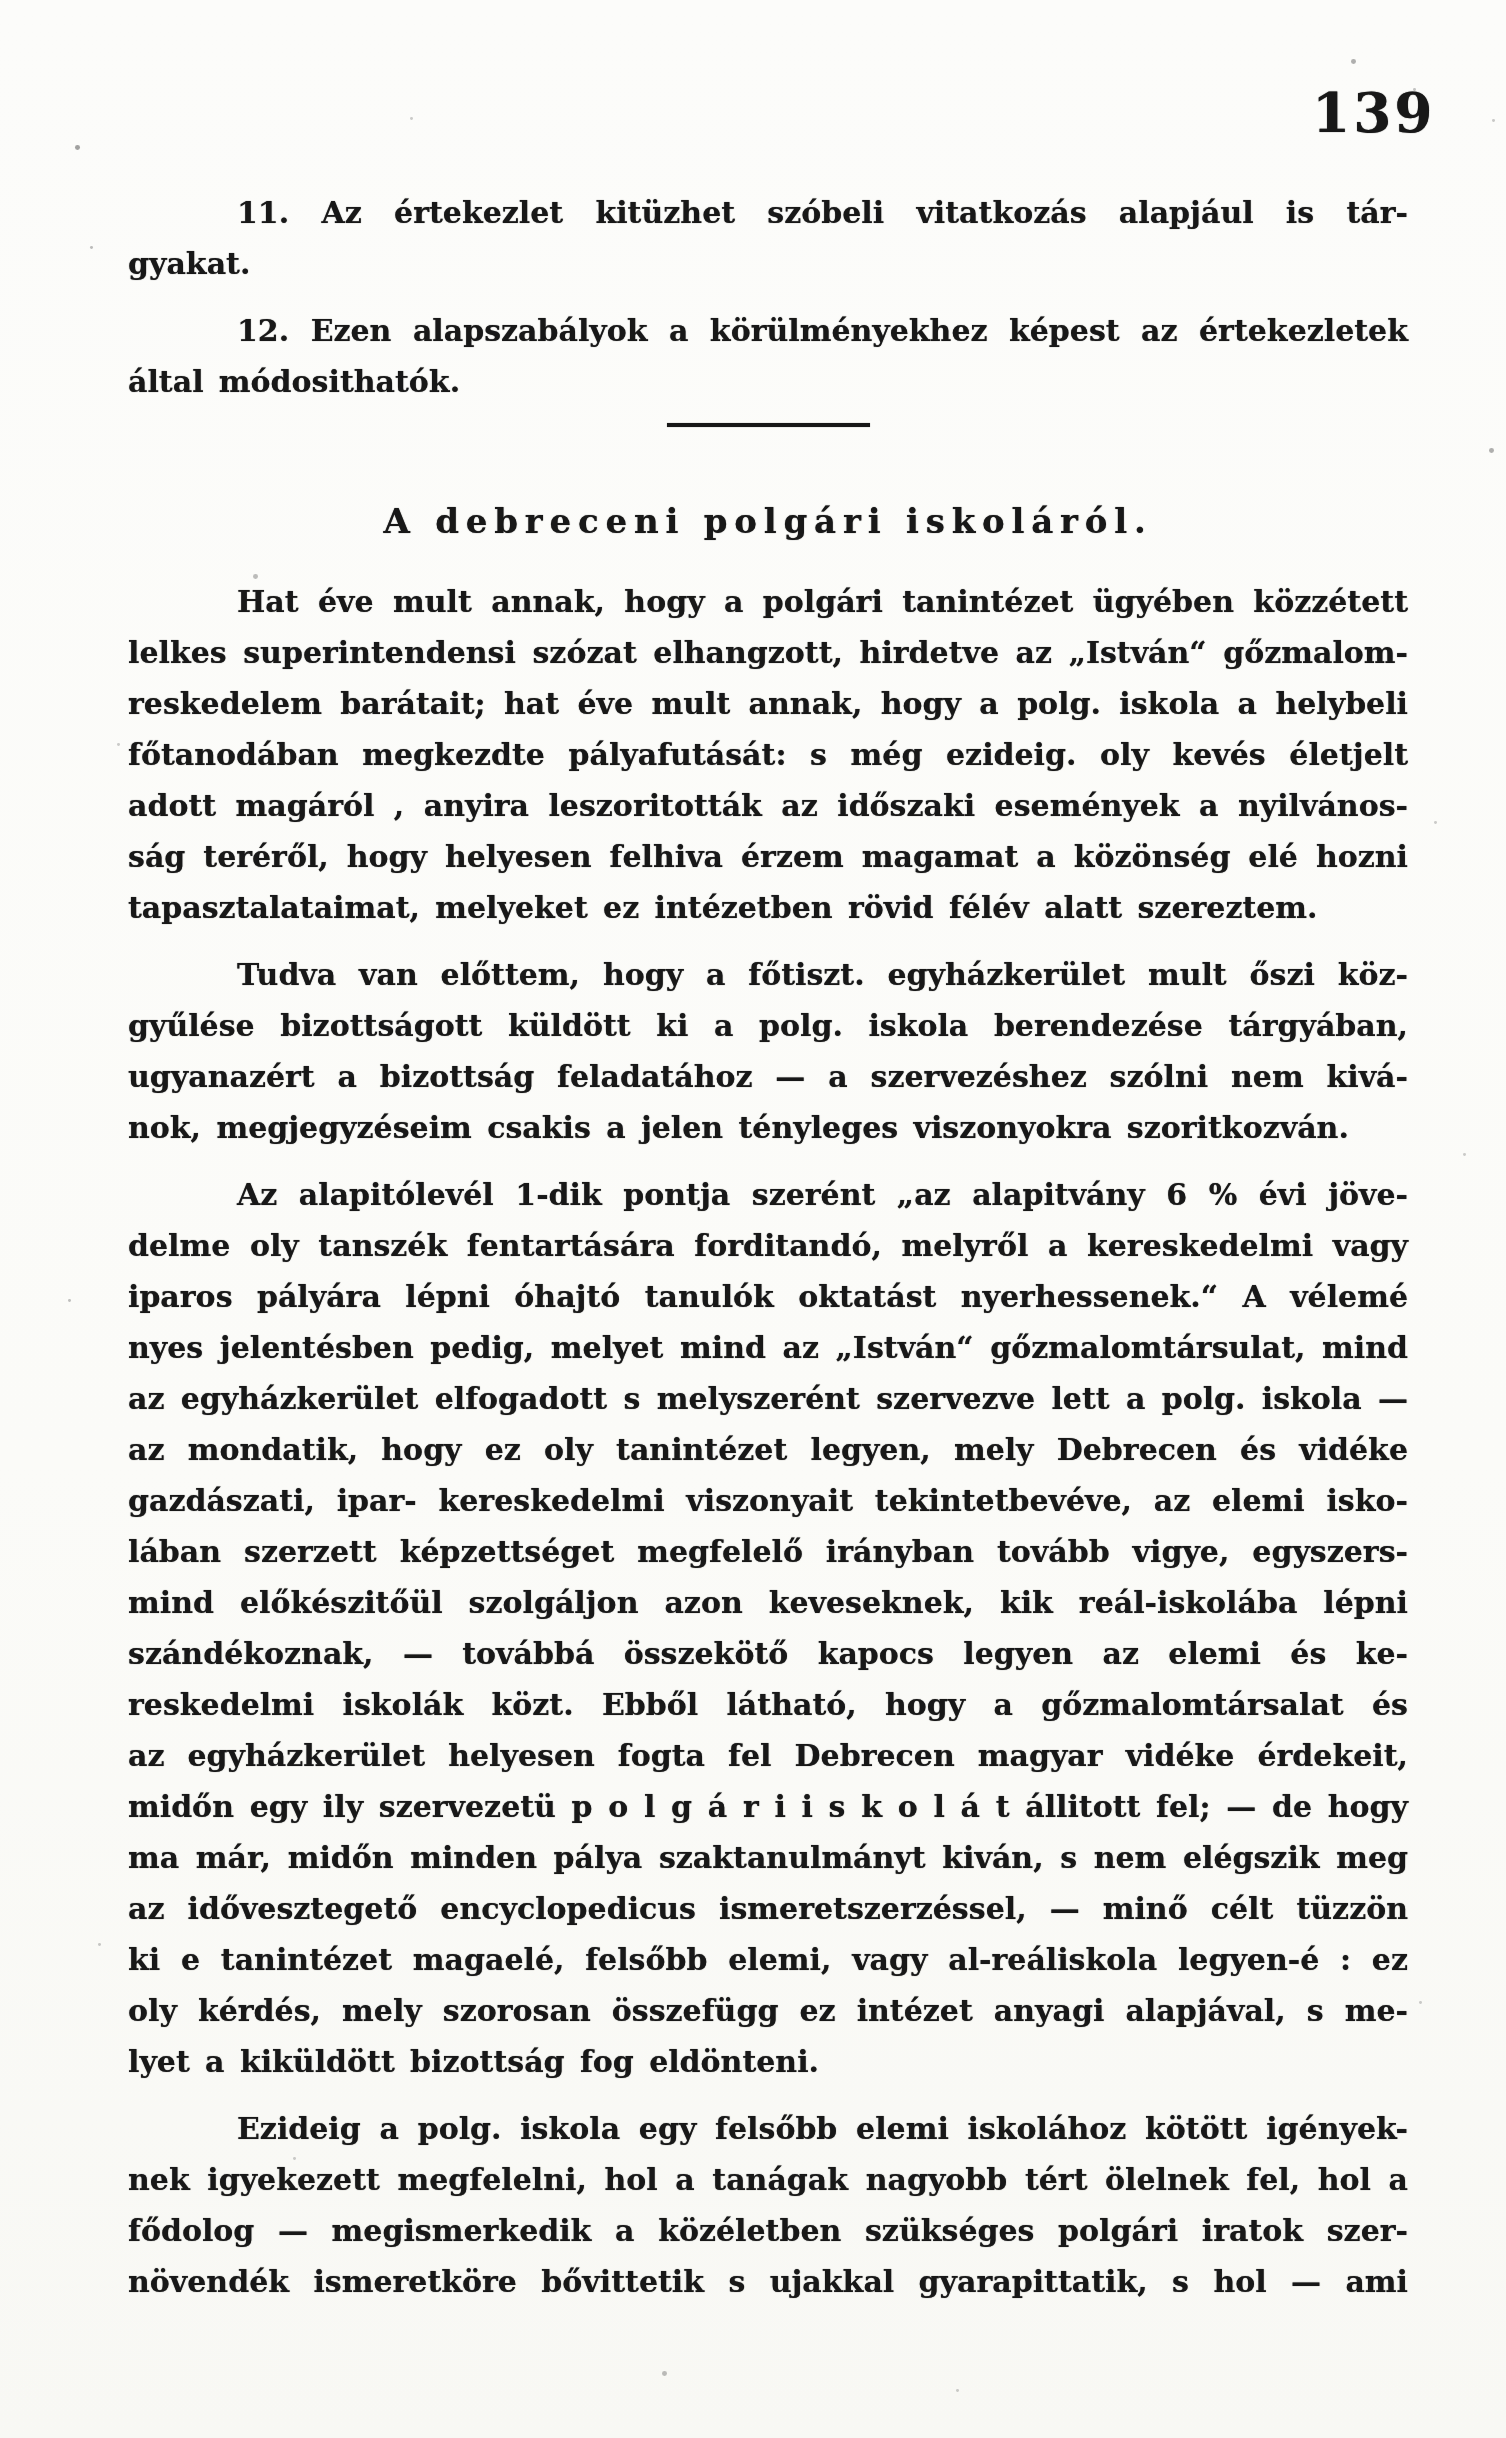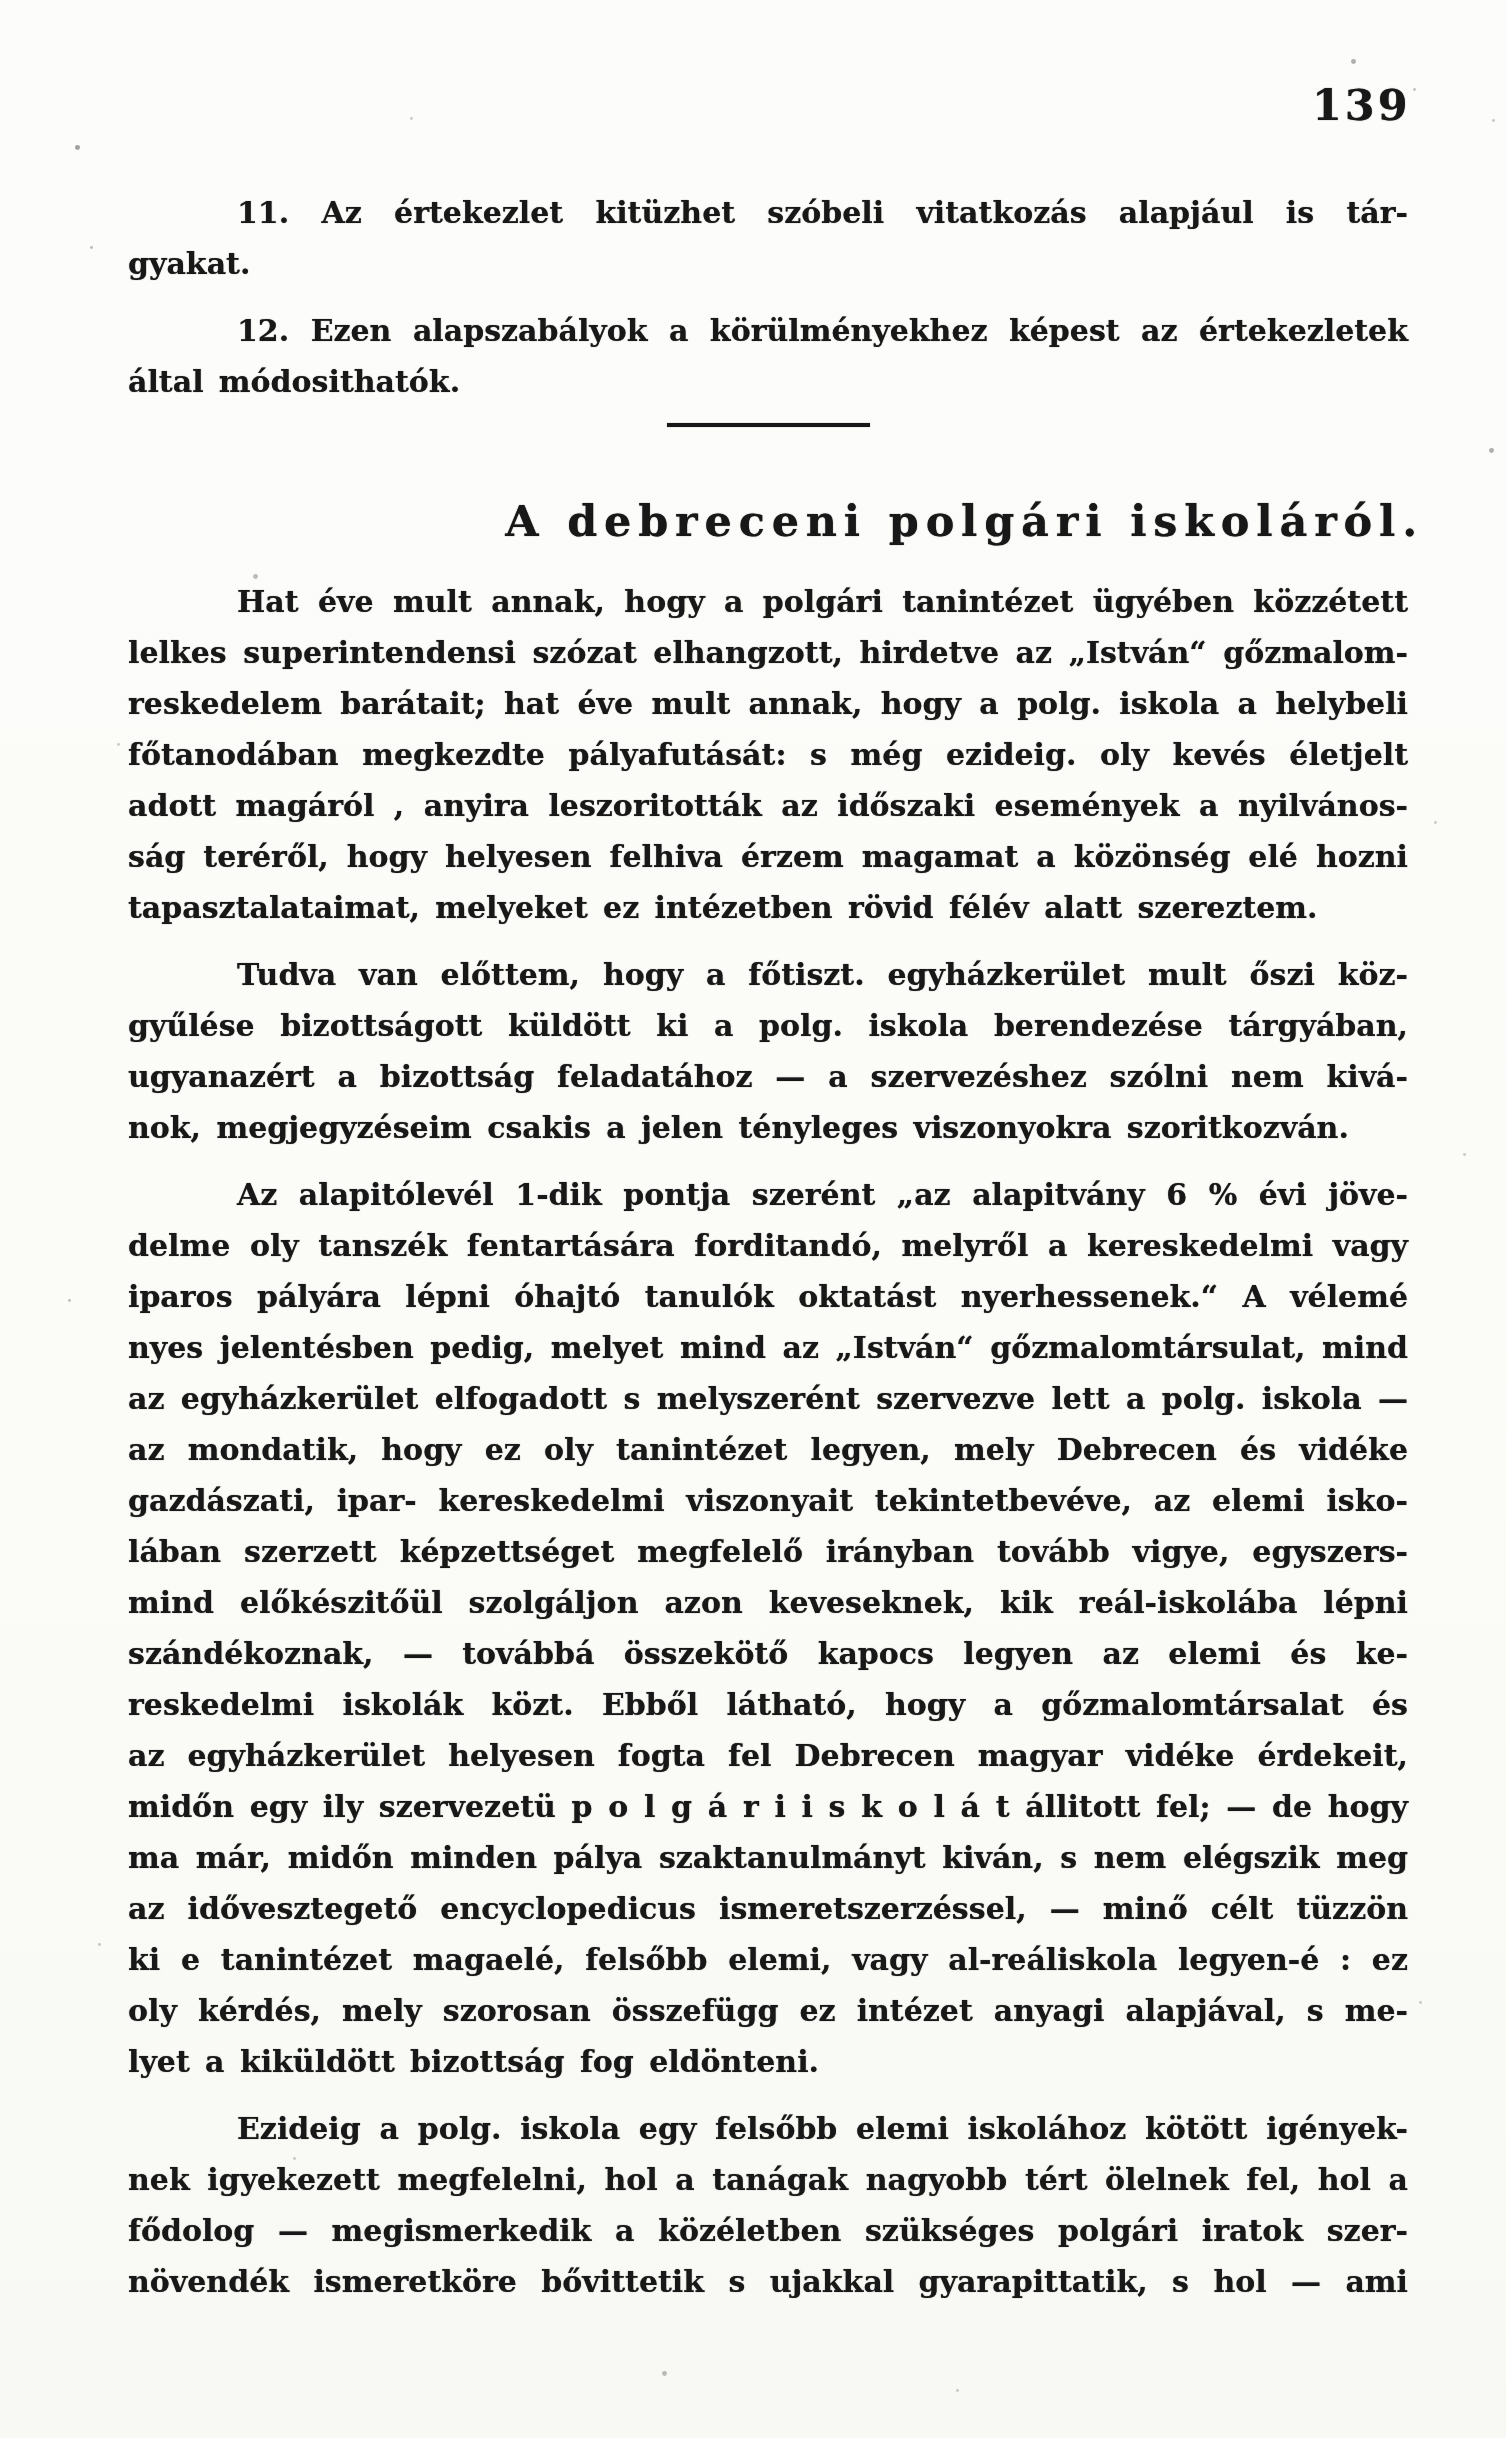--- a/index.html
+++ b/index.html
@@ -14,21 +14,21 @@
     margin: 0 auto;
     background: linear-gradient(180deg, #fcfcfa 0%, #fbfbf8 60%, #f8f8f4 100%);
     font-family: "DejaVu Serif", "Liberation Serif", serif;
     color: #181818;
     overflow: hidden;
   }
   .page-number {
     position: absolute;
     top: 80px;
     left: 1312px;
-    font-size: 43px;
+    font-size: 55px;
     font-weight: 700;
     letter-spacing: 2.9px;
     text-shadow: 0 0 1px rgba(0,0,0,0.75);
   }
   .text-flow {
     position: absolute;
     left: 112px;
     top: 171px;
     width: 1312px;
   }
@@ -54,24 +54,24 @@
     width: 203px;
     height: 3.9px;
     background: #181818;
     margin: 15.6px auto 0 auto;
     box-shadow: 0 0 1px rgba(0,0,0,0.6);
   }
   .section-heading {
     margin: 64px 0 0 0;
     height: 60px;
     line-height: 60px;
-    font-size: 43px;
+    font-size: 34px;
     font-weight: 700;
     letter-spacing: 6.8px;
-    text-align: right;
+    text-align: center;
     text-shadow: 0 0 1px rgba(0,0,0,0.75);
   }
   .section-heading + .paragraph { margin-top: 25px; }
   
   .noise {
     position: absolute;
     top: 0; left: 0;
     width: 2.9px; height: 2.9px;
     border-radius: 50%;
     pointer-events: none;

